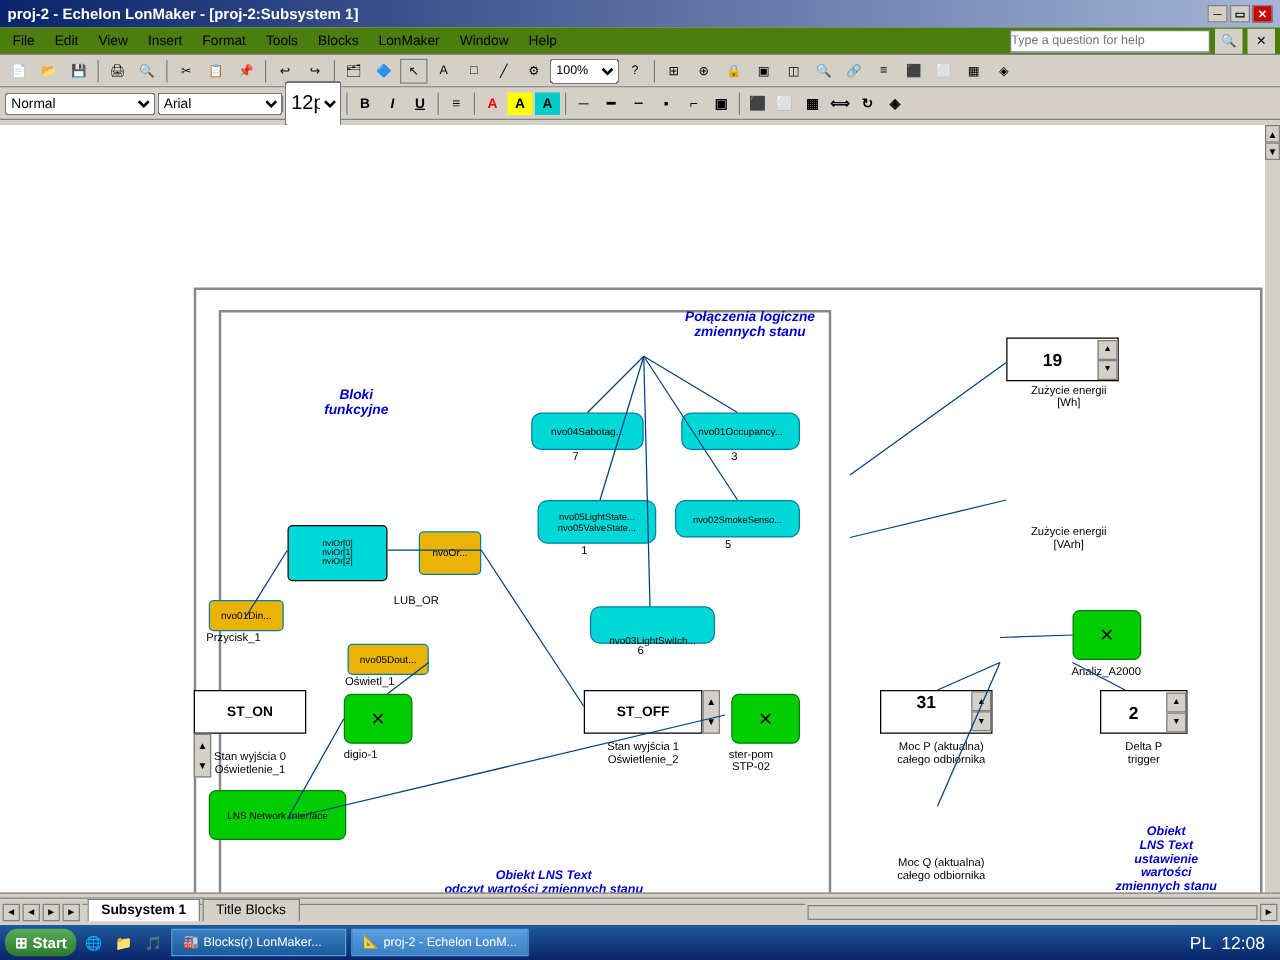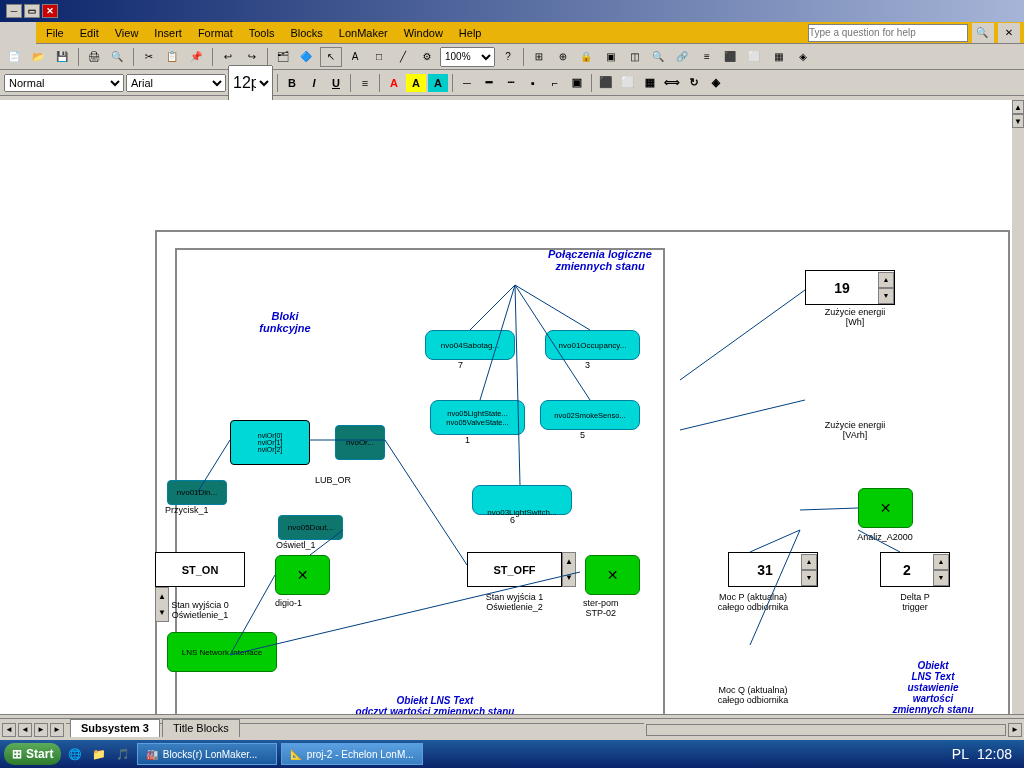--- a/index.html
+++ b/index.html
@@ -21,28 +21,27 @@
     .titlebar-btn {
       width: 16px; height: 14px;
       background: #d4d0c8;
       border: 1px solid #808080;
       display: flex; align-items: center; justify-content: center;
       font-size: 9px; cursor: pointer; color: black;
     }
 
     
     #menubar {
-      background: #eab308;
+      background: #4d7c0f;
       height: 22px;
       display: flex;
       align-items: center;
       padding: 0 4px;
       gap: 4px;
       border-bottom: 1px solid #808080;
-      margin-left: 36px;
     }
     .menu-item {
       padding: 2px 6px;
       font-size: 11px;
       cursor: pointer;
     }
 
     
     .toolbar {
       background: #d4d0c8;
@@ -228,21 +227,21 @@
       position: absolute;
       background: #00d8d8;
       border: 1px solid #0080a0;
       border-radius: 8px;
       display: flex; align-items: center; justify-content: center;
       font-size: 9px; text-align: center;
       color: black;
     }
     .diagram-node-small {
       position: absolute;
-      background: #0f766e;
+      background: #eab308;
       border: 1px solid #0080a0;
       border-radius: 4px;
       display: flex; align-items: center; justify-content: center;
       font-size: 8px; text-align: center;
     }
     .diagram-box-blue {
       position: absolute;
       background: #00d8d8;
       border: 1px solid black;
       border-radius: 4px;
@@ -290,20 +289,21 @@
       background: #d4d0c8;
       border: 1px solid #808080;
       display: flex; align-items: center; justify-content: center;
       cursor: pointer; font-size: 8px;
     }
   </style>
 </head>
 <body>
 
 <div id="titlebar">
+  <span>proj-2 - Echelon LonMaker - [proj-2:Subsystem 1]</span>
   <div id="titlebar-controls">
     <div class="titlebar-btn">─</div>
     <div class="titlebar-btn">▭</div>
     <div class="titlebar-btn" style="background:#cc0000;color:white;">✕</div>
   </div>
 </div>
 
 <div id="menubar">
   <div class="menu-item">File</div>
   <div class="menu-item">Edit</div>
@@ -494,21 +494,21 @@
     </div>
     <div class="diagram-label" style="left:810px;top:207px;text-align:center;width:90px;">Zużycie energii<br>[Wh]</div>
 
     <div class="diagram-label" style="left:810px;top:320px;text-align:center;width:90px;">Zużycie energii<br>[VArh]</div>
 
     <div class="diagram-green" style="left:858px;top:388px;width:55px;height:40px;">
       <span style="font-size:14px;color:black;">✕</span>
     </div>
     <div class="diagram-label" style="left:840px;top:432px;text-align:center;width:90px;">Analiz_A2000</div>
 
-    <div style="position:absolute;left:728px;top:452px;width:90px;height:35px;background:white;border:1px solid black;display:flex;align-items:center;">
+    <div style="position:absolute;left:704px;top:452px;width:90px;height:35px;background:white;border:1px solid black;display:flex;">
       <span style="flex:1;text-align:center;font-size:14px;font-weight:bold;">31</span>
       <div style="display:flex;flex-direction:column;width:16px;">
         <div style="height:16px;background:#d4d0c8;border:1px solid #808080;display:flex;align-items:center;justify-content:center;font-size:7px;cursor:pointer;">▲</div>
         <div style="height:16px;background:#d4d0c8;border:1px solid #808080;display:flex;align-items:center;justify-content:center;font-size:7px;cursor:pointer;">▼</div>
       </div>
     </div>
     <div class="diagram-label" style="left:708px;top:492px;text-align:center;width:90px;">Moc P  (aktualna)<br>całego odbiornika</div>
 
     <div style="position:absolute;left:880px;top:452px;width:70px;height:35px;background:white;border:1px solid black;display:flex;align-items:center;">
       <span style="flex:1;text-align:center;font-size:14px;font-weight:bold;">2</span>
@@ -567,21 +567,21 @@
   <span style="flex:1"></span>
   <span>Page 1/1</span>
 </div>
 
 <div id="hscrollbar" style="position: absolute; bottom: 28px; left: 0px; right: 0px; height: 22px; background: rgb(212, 208, 200); border-top: 1px solid rgb(128, 128, 128); display: flex; align-items: center; padding: 0px 2px; gap: 2px; z-index: 10;">
   <div class="scroll-btn">◄</div>
   <div class="scroll-btn">◄</div>
   <div class="scroll-btn">►</div>
   <div class="scroll-btn">►</div>
   <div id="tabbar" style="position:relative;display:flex;align-items:flex-end;flex:1;height:14px;bottom:auto;">
-    <div class="tab active">Subsystem 3</div>
+    <div class="tab active">Subsystem 1</div>
     <div class="tab">Title Blocks</div>
   </div>
   <div class="scroll-thumb" style="width:360px;margin-left:0;"></div>
   <div class="scroll-btn">►</div>
 </div>
 
 <div id="taskbar" style="position: absolute; bottom: 0px; left: 0px; right: 0px; height: 28px; z-index: 100;">
   <div class="start-btn">
     <span style="margin-right:4px;">⊞</span>
     <span>Start</span>

